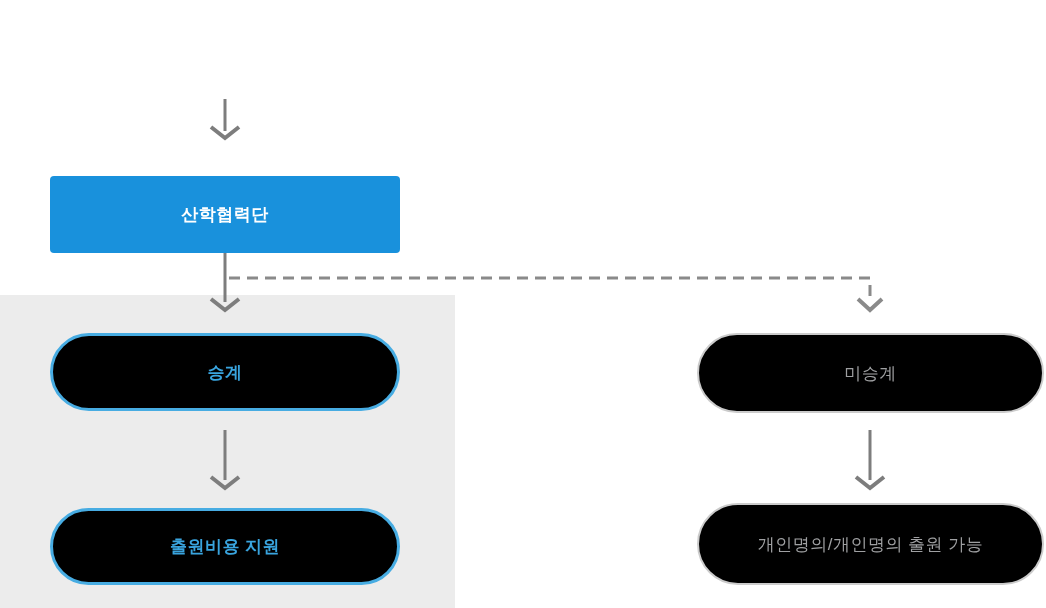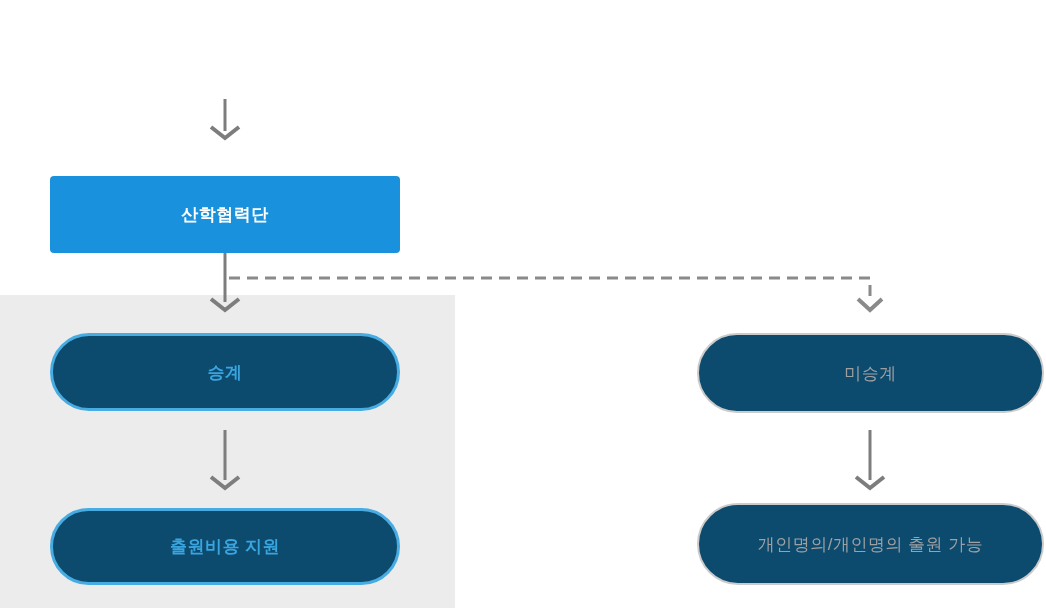--- a/index.html
+++ b/index.html
@@ -35,21 +35,21 @@
     letter-spacing:0.5px;
     text-align:center;
   }
   .box{
     left:50px;width:350px;border-radius:4px;
     color:var(--box-text);font-weight:700;
   }
   .box-inventor{top:2px;height:76px;background:var(--box1-bg);}
   .box-foundation{top:158px;height:77px;background:var(--box2-bg);margin-top:18px;}
   .pill{
-    background:#0c4a6e;border-radius:42px;align-items:center;
+    background:#000000;border-radius:42px;align-items:center;
   }
   .pill-blue{
     left:50px;width:350px;
     border:3px solid var(--pill-blue-border);
     color:var(--pill-blue-text);font-weight:700;
   }
   .pill-succession{top:333px;height:78px;}
   .pill-cost{top:508px;height:77px;}
   .pill-gray{
     left:697px;width:347px;

